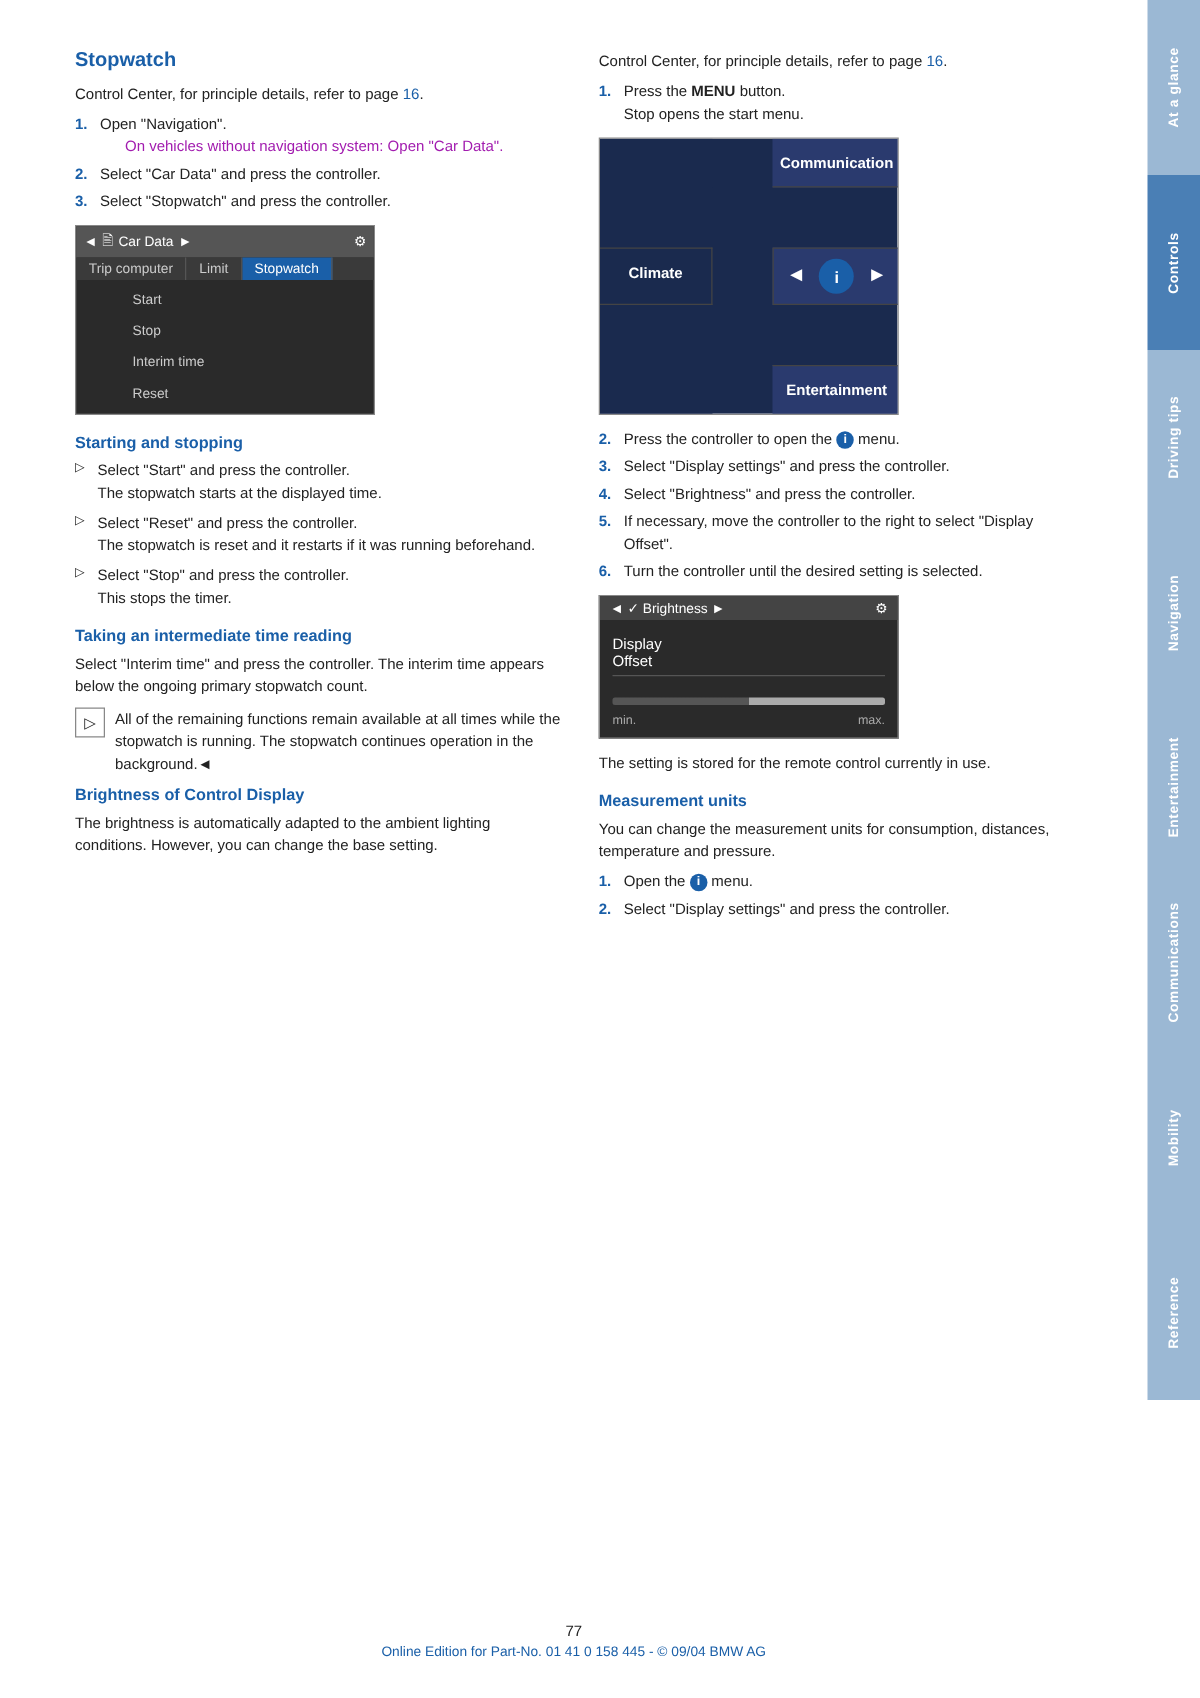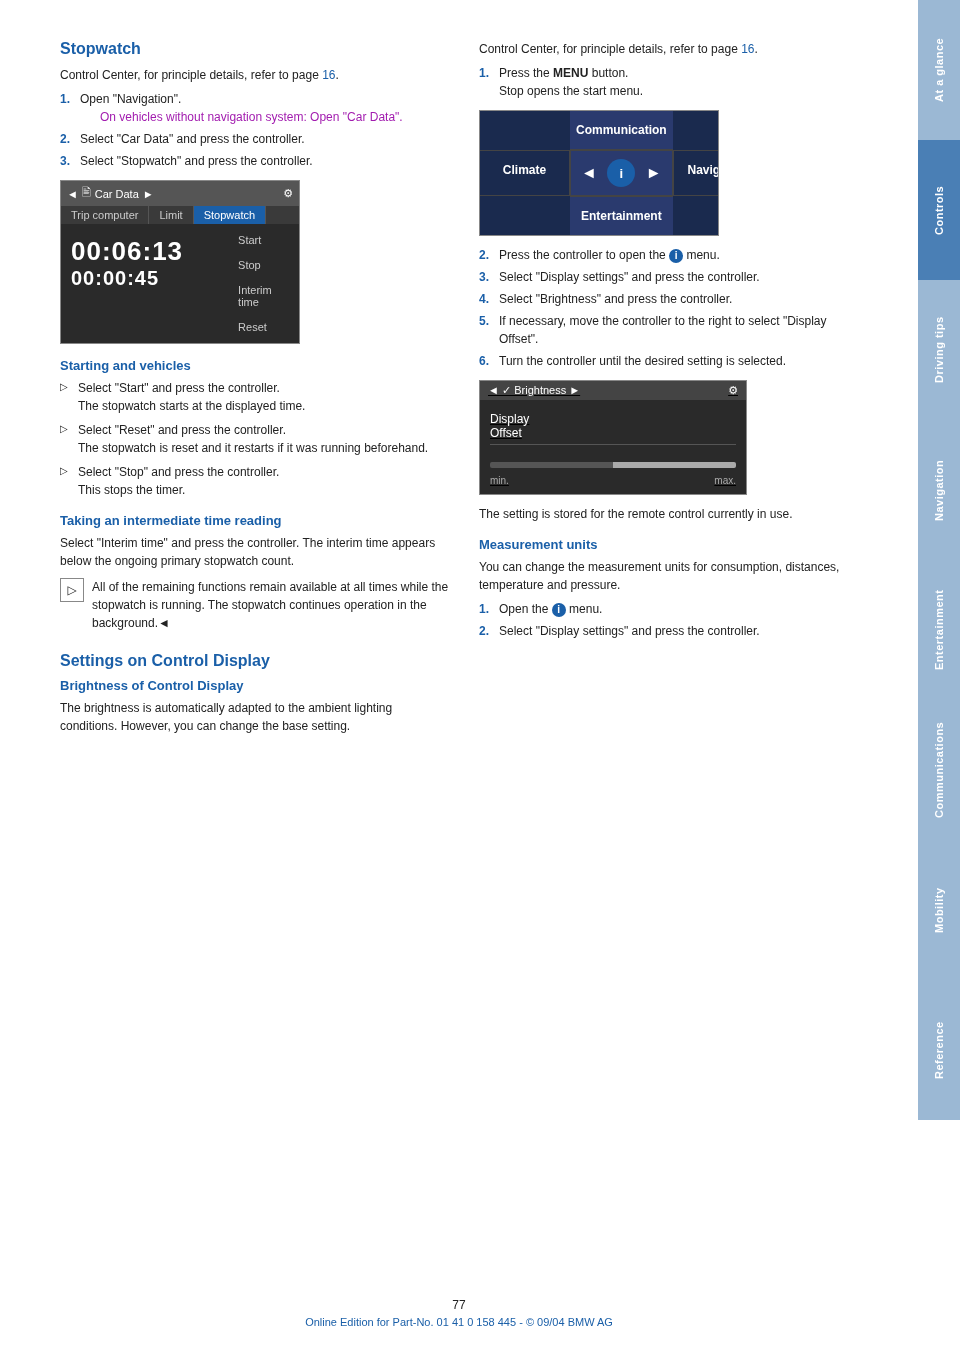--- a/index.html
+++ b/index.html
@@ -239,24 +239,23 @@
       background: #1a1a2e;
       width: 240px;
       margin: 10px 0;
       overflow: hidden;
     }
 
     
     .brightness-image {
       border: 1px solid #888;
       background: #2a2a2a;
-      width: 268px;
+      width: 240px;
       margin: 10px 0;
       padding: 0;
-      text-decoration: underline;
     }
 
     .br-titlebar {
       background: #444;
       color: #fff;
       font-size: 11px;
       padding: 3px 8px;
       display: flex;
       align-items: center;
       justify-content: space-between;
@@ -415,34 +414,30 @@
             <span>►</span>
           </div>
           <span>⚙</span>
         </div>
         <div class="sw-tabs">
           <div class="sw-tab">Trip computer</div>
           <div class="sw-tab">Limit</div>
           <div class="sw-tab active">Stopwatch</div>
         </div>
         <div class="sw-body">
-          <div class="sw-time-section">
-            <div class="sw-time">00:06:13</div>
-            <div class="sw-time2">00:00:45</div>
-          </div>
           <div class="sw-controls">
             <div>Start</div>
             <div>Stop</div>
             <div>Interim time</div>
             <div>Reset</div>
           </div>
         </div>
       </div>
 
-      <h3 class="subsection-title">Starting and vehicles</h3>
+      <h3 class="subsection-title">Starting and stopping</h3>
 
       <ul class="bullet-list">
         <li>
           Select "Start" and press the controller.<br>
           The stopwatch starts at the displayed time.
         </li>
         <li>
           Select "Reset" and press the controller.<br>
           The stopwatch is reset and it restarts if it was running beforehand.
         </li>
@@ -454,21 +449,20 @@
 
       <h3 class="subsection-title">Taking an intermediate time reading</h3>
 
       <p class="body-text">Select "Interim time" and press the controller. The interim time appears below the ongoing primary stopwatch count.</p>
 
       <div class="note-box">
         <div class="note-icon">▷</div>
         <span>All of the remaining functions remain available at all times while the stopwatch is running. The stopwatch continues operation in the background.◄</span>
       </div>
 
-      <h2 class="section-title" style="margin-top: 20px;">Settings on Control Display</h2>
 
       <h3 class="subsection-title" style="margin-top: 4px;">Brightness of Control Display</h3>
 
       <p class="body-text">The brightness is automatically adapted to the ambient lighting conditions. However, you can change the base setting.</p>
 
     </div>
 
     <div class="right-col">
 
       <p class="body-text">
@@ -477,21 +471,21 @@
 
       <ol class="numbered-list">
         <li>
           <span class="num">1.</span>
           Press the <span class="bold">MENU</span> button.<br>
           <span style="padding-left:0; display:block; font-size:12px; margin-left:0;">Stop opens the start menu.</span>
         </li>
       </ol>
 
       <div class="nav-menu-image">
-        <div style="display:grid; grid-template-columns:90px 1fr 90px; grid-template-rows: auto auto auto; background:#1a2a4e;">
+        <div style="display:grid; grid-template-columns:90px 1fr 90px; grid-template-rows: auto auto auto; background:#1a2a4e;gap:48px;">
           <div style="grid-column:1; grid-row:1; background:#1a2a4e;"></div>
           <div style="grid-column:2; grid-row:1; background:#2a3a6e; color:#fff; font-size:12px; font-weight:bold; text-align:center; padding:12px 6px; border-bottom:1px solid #444;">Communication</div>
           <div style="grid-column:3; grid-row:1; background:#1a2a4e;"></div>
 
           <div style="grid-column:1; grid-row:2; background:#1a2a4e; color:#fff; font-size:12px; font-weight:bold; text-align:center; padding:12px 6px; border-right:1px solid #444; border-top:1px solid #444; border-bottom:1px solid #444;">Climate</div>
           <div style="grid-column:2; grid-row:2; background:#2a3a6e; display:flex; align-items:center; justify-content:space-between; padding:8px 10px; border:1px solid #444;">
             <span style="color:#fff; font-size:16px;">◄</span>
             <div style="background:#1a5fa8; color:#fff; width:28px; height:28px; border-radius:50%; display:flex; align-items:center; justify-content:center; font-size:13px; font-weight:bold;">i</div>
             <span style="color:#fff; font-size:16px;">►</span>
           </div>

